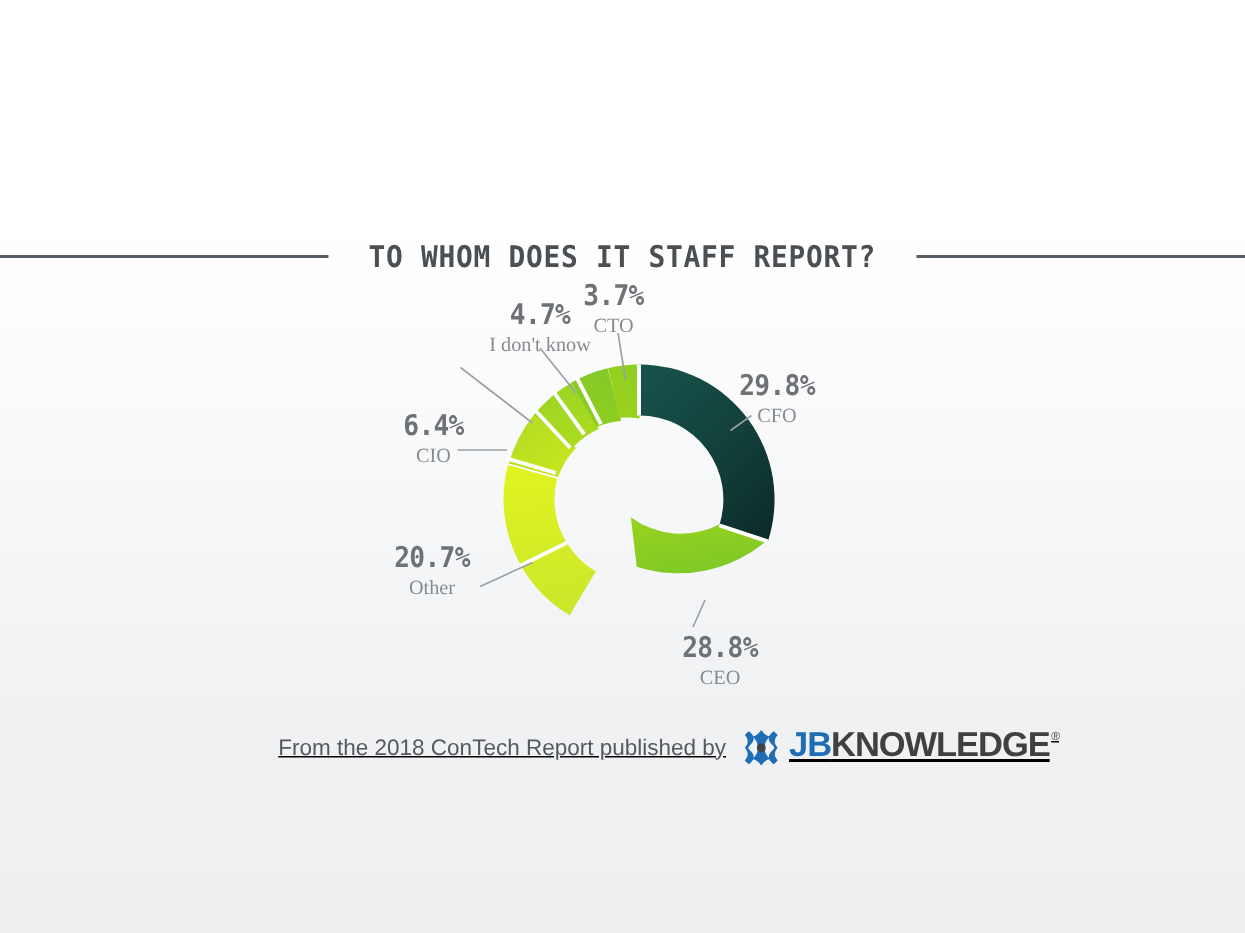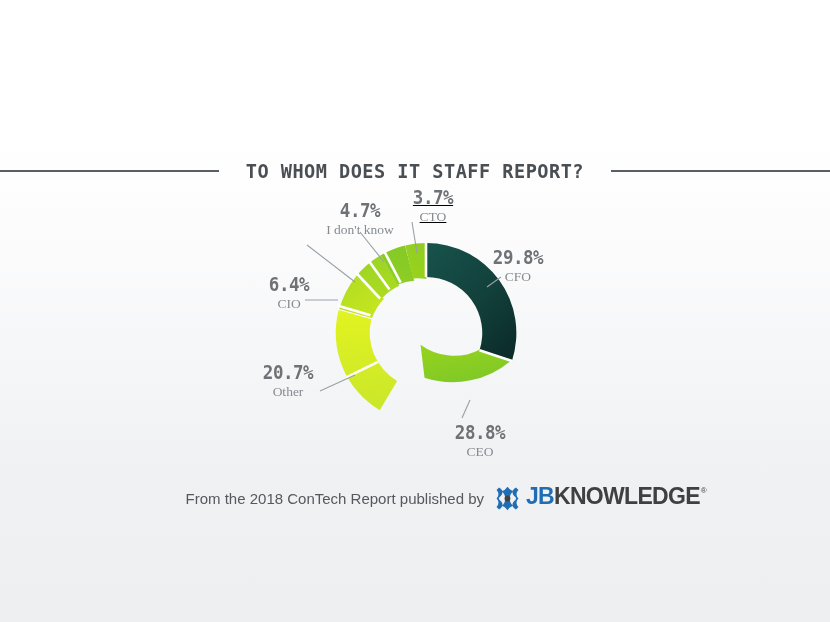--- a/index.html
+++ b/index.html
@@ -45,21 +45,21 @@
     font-size:13.5px;color:#868b90;line-height:1.25;margin-top:1px;text-align:center;
   }
   .label.c-center{text-align:center;}
   .label.c-center .pct{transform-origin:center center;}
 
   
   .leaders{position:absolute;left:0;top:0;width:830px;height:622px;pointer-events:none;}
 
   
   .footer{position:absolute;left:0;top:481px;width:722px;height:34px;
-    display:flex;align-items:center;justify-content:flex-end;padding-right:16px;box-sizing:border-box;}
+    display:flex;align-items:center;justify-content:flex-end;padding-right:16px;box-sizing:border-box;text-decoration:underline;}
   .footer-text{font-family:"Liberation Sans",sans-serif;font-size:15px;color:#55595e;margin-right:10px;}
   .logo{display:flex;align-items:flex-start;}
   .logo-mark{width:27px;height:27px;margin-right:5px;flex:0 0 auto;}
   .logo-word{font-family:"Liberation Sans",sans-serif;font-weight:bold;font-size:23px;
     letter-spacing:-0.7px;line-height:1;display:flex;align-items:flex-start;}
   .logo-jb{color:#1f6db5;}
   .logo-knowledge{color:#404040;}
   .logo-tm{font-size:8px;color:#3f4347;margin-left:1px;margin-top:2px;font-weight:normal;}
 </style>
 </head>
@@ -143,21 +143,21 @@
       <line x1="412" y1="222" x2="417" y2="253"></line>
       <line x1="360" y1="232" x2="384" y2="262"></line>
       <line x1="307" y1="245" x2="355" y2="282"></line>
       <line x1="305" y1="300" x2="338" y2="300"></line>
       <line x1="320" y1="391" x2="355" y2="375"></line>
       <line x1="462" y1="418" x2="470" y2="400"></line>
       <line x1="487" y1="287" x2="501" y2="277"></line>
     </g>
   </svg>
 
-  <div class="label c-center" style="left:398px;top:188px;width:70px;text-decoration:underline;">
+  <div class="label c-center" style="left:374px;top:188px;width:70px;">
     <div class="pct">3.7%</div>
     <div class="cat">CTO</div>
   </div>
 
   <div class="label c-center" style="left:310px;top:201px;width:100px;">
     <div class="pct">4.7%</div>
     <div class="cat">I don't know</div>
   </div>
 
 

